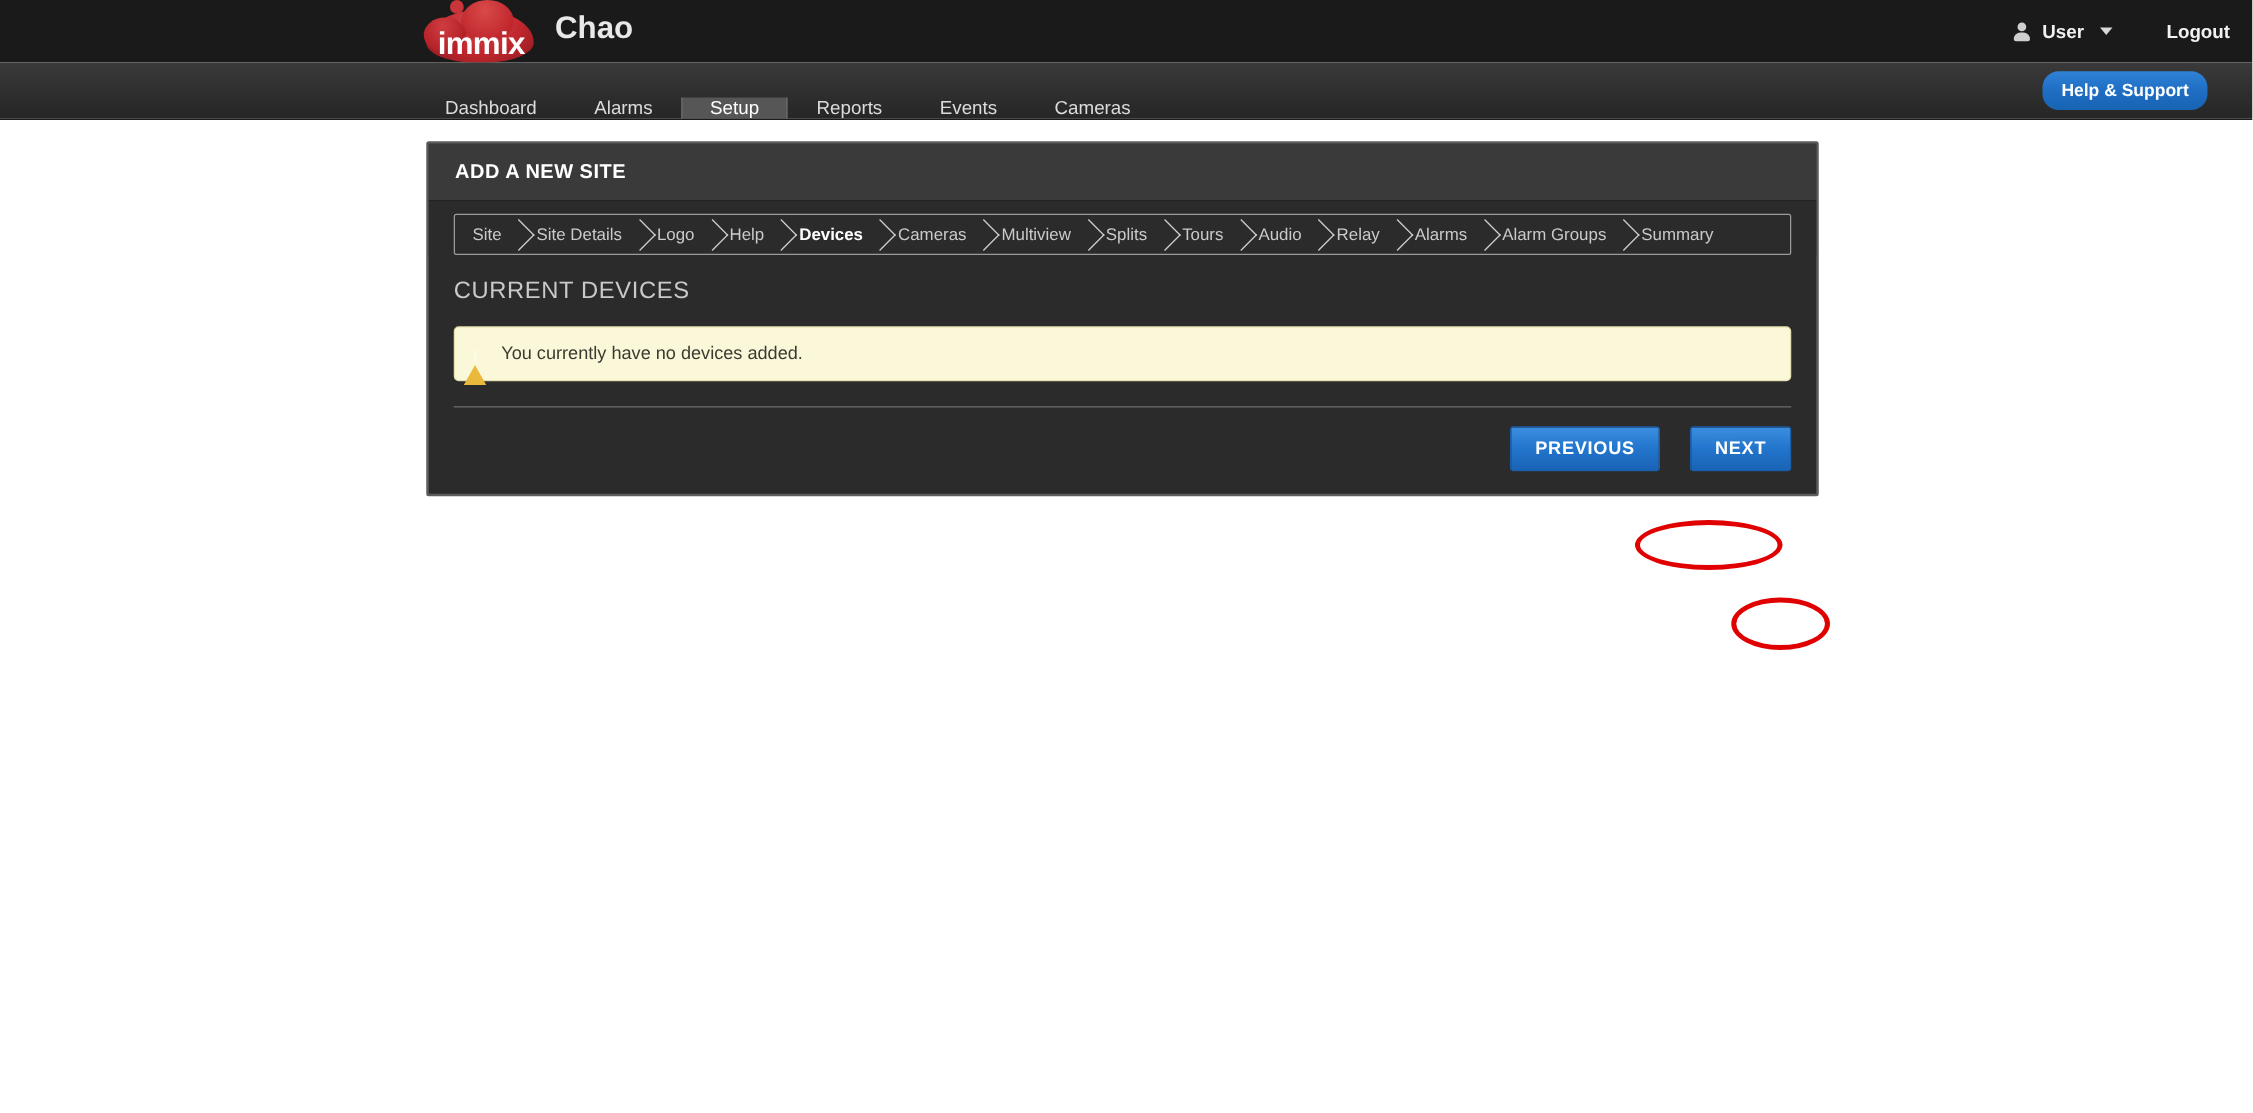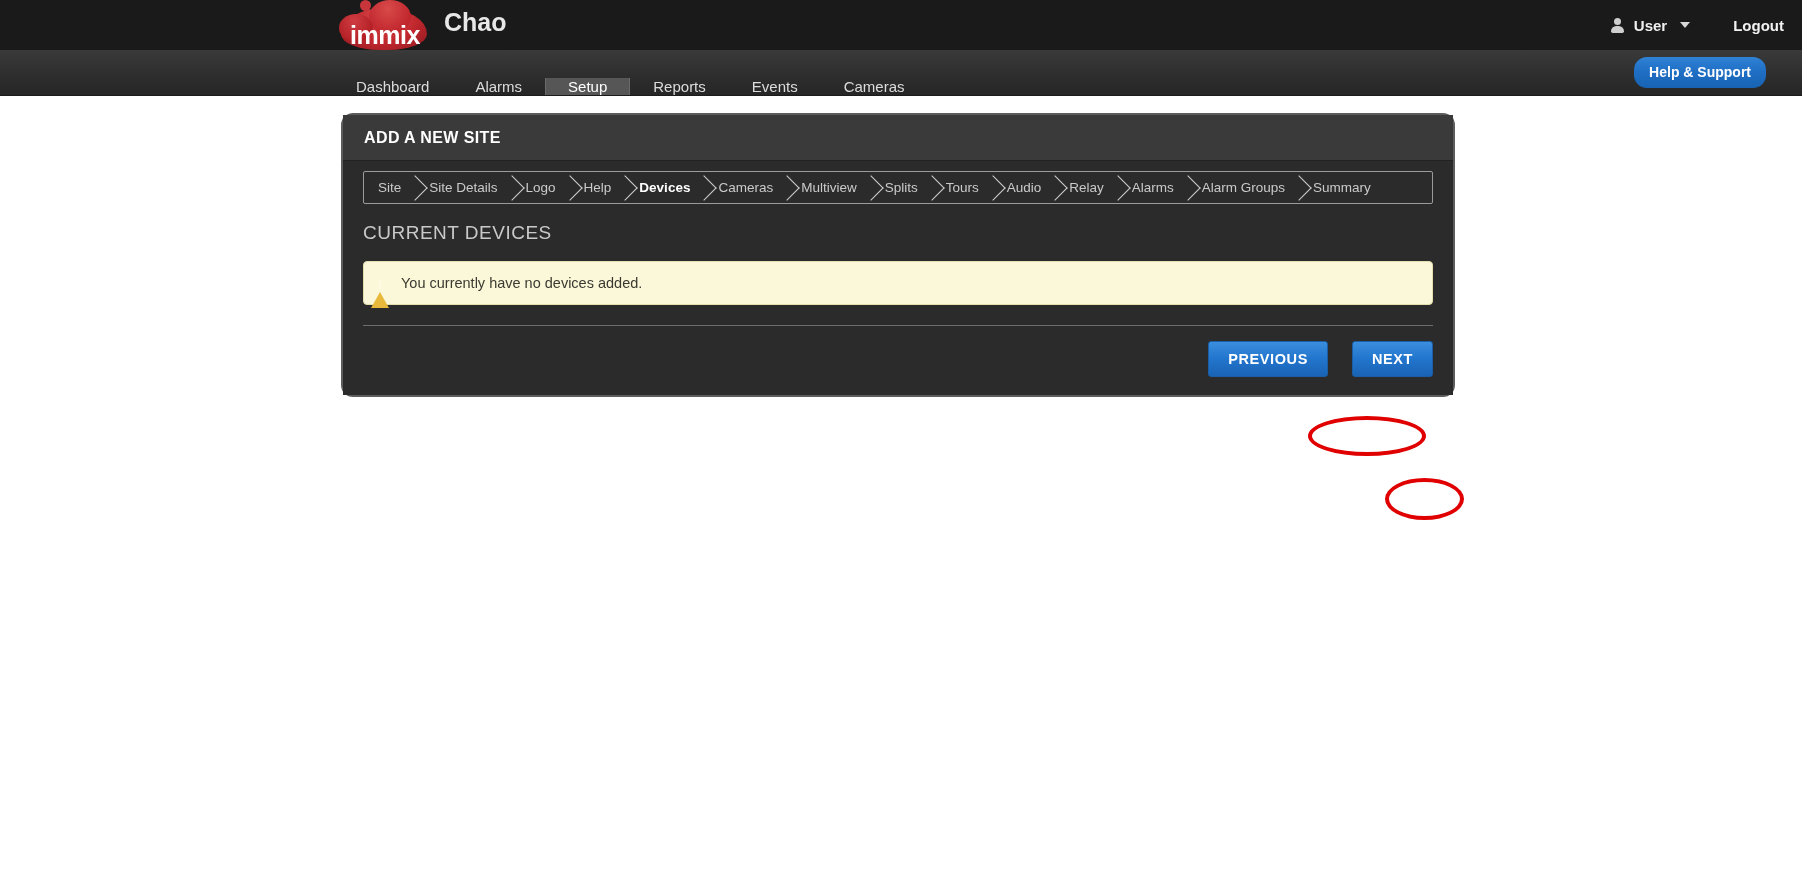--- a/index.html
+++ b/index.html
@@ -171,21 +171,21 @@
     position: relative;
   }
 
   .panel-frame {
     position: absolute;
     left: 341px;
     top: 17px;
     width: 1114px;
     background: #5c5c5c;
     padding: 2px;
-    border-radius: 12px;
+    border-radius: 2px;
   }
   .panel {
     background: #2b2b2b;
   }
   .panel-header {
     background: #3a3a3a;
     height: 46px;
     display: flex;
     align-items: center;
     padding-left: 21px;

